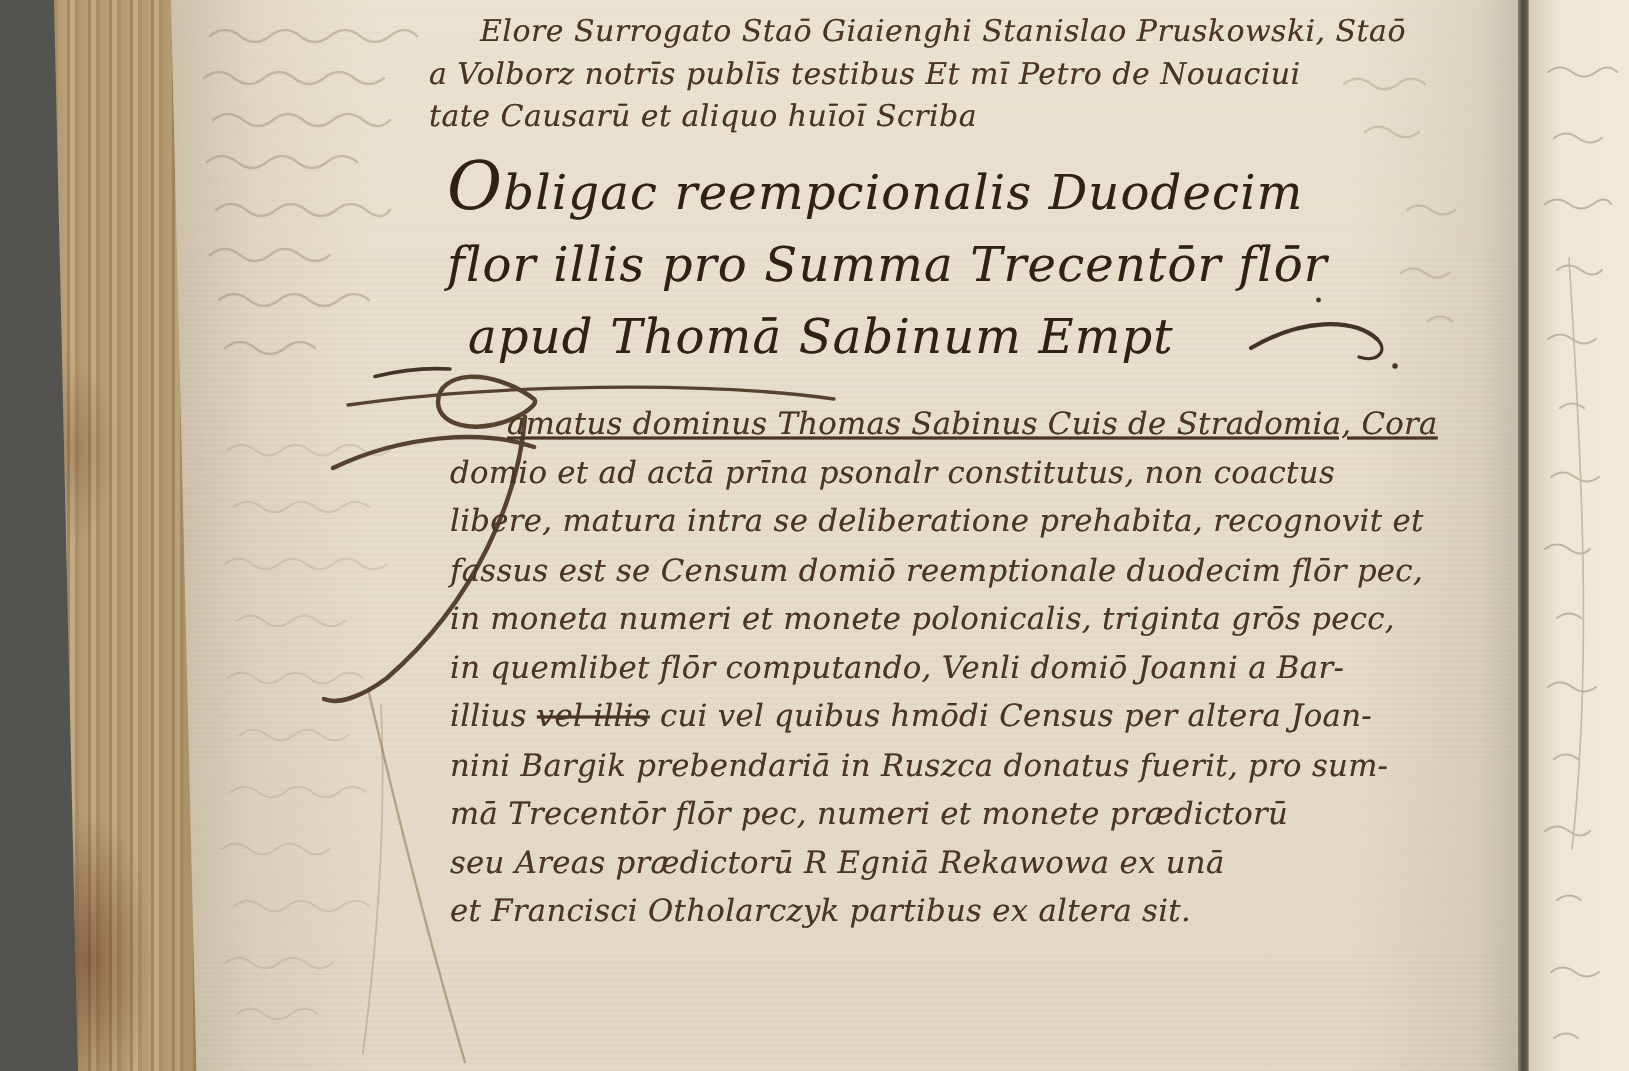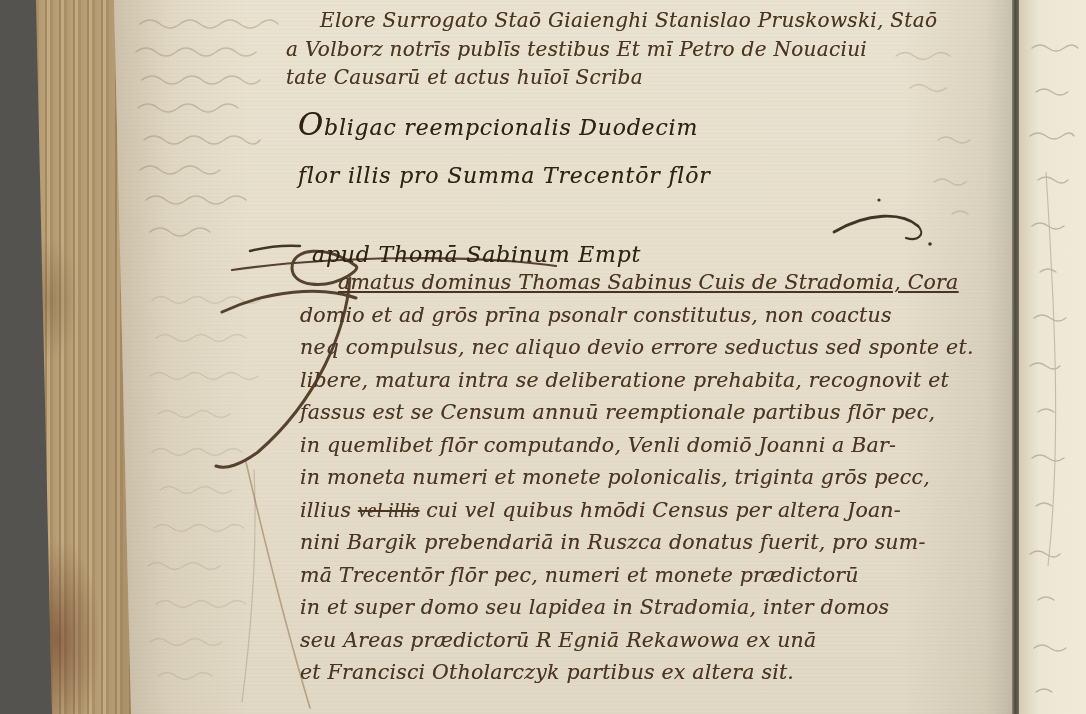--- a/index.html
+++ b/index.html
@@ -44,26 +44,26 @@
     background:linear-gradient(90deg,#8a8370,#4b4a3c 45%,#6f6a58);
   }
   
   .adjacent-page{
     position:absolute;left:1019px;top:0;width:67px;height:714px;
     background:linear-gradient(90deg,#d6ccb6,var(--adjacent-page-color) 20px,#f0ead9);
   }
   .handwriting{font-style:italic;color:var(--ink-color);text-shadow:0 0 .4px rgba(60,40,20,.45);}
   .top-block{position:absolute;left:286px;top:6px;font-size:20px;line-height:28.5px;letter-spacing:.3px;white-space:nowrap;}
   .top-block .tline.indent{margin-left:34px;}
-  .heading{position:absolute;left:298px;top:104px;font-size:22px;line-height:48px;letter-spacing:.8px;color:var(--heading-ink-color);white-space:nowrap;}
+  .heading{position:absolute;left:298px;top:104px;font-size:32px;line-height:48px;letter-spacing:.8px;color:var(--heading-ink-color);white-space:nowrap;}
   .heading .hline.h0::first-letter{font-size:1.4em;line-height:.7;}
-  .heading .hline.h2{margin-left:14px;margin-top:31px;}
+  .heading .hline.h2{margin-left:14px;}
   .body-block{position:absolute;left:300px;top:266px;font-size:20.5px;line-height:32.5px;letter-spacing:.2px;white-space:nowrap;}
   .body-block .bl.b0{margin-left:38px;text-decoration:underline;}
-  .strike{text-decoration:line-through;text-decoration-thickness:2.2px;text-decoration-color:var(--ink-color);font-family:Liberation Serif, serif;}
+  .strike{text-decoration:line-through;text-decoration-thickness:2.2px;text-decoration-color:var(--ink-color);}
   .decor{position:absolute;left:0;top:0;width:1086px;height:714px;pointer-events:none;}
 </style>
 </head>
 <body>
 
 <div class="stage">
 
   <div class="fore-edge"></div>
   <div class="page"></div>
   <div class="gutter"></div>
@@ -135,40 +135,38 @@
       <path d="M834 232 C868 212 902 212 918 226" stroke-width="2.8"></path>
       <path d="M918 226 C926 234 918 242 906 238" stroke-width="2.2"></path>
       <circle cx="930" cy="244" r="1.8" fill="var(--heading-ink-color)" stroke="none"></circle>
       <circle cx="879" cy="200" r="1.6" fill="var(--heading-ink-color)" stroke="none"></circle>
     </g>
   </svg>
 
   <div class="top-block handwriting">
     <div class="tline indent">Elore Surrogato Staō Giaienghi Stanislao Pruskowski, Staō</div>
     <div class="tline">a Volborz notrīs publīs testibus Et mī Petro de Nouaciui</div>
-    <div class="tline">tate Causarū et actus huīoī Scriba</div>
+    <div class="tline">tate Causarū et aliquo huīoī Scriba</div>
   </div>
 
   <div class="heading handwriting">
     <div class="hline h0">Obligac reempcionalis Duodecim</div>
     <div class="hline h1">flor illis pro Summa Trecentōr flōr</div>
     <div class="hline h2">apud Thomā Sabinum Empt</div>
   </div>
 
   <div class="body-block handwriting">
     <div class="bl b0">amatus dominus Thomas Sabinus Cuis de Stradomia, Cora</div>
-    <div class="bl">domio et ad grōs prīna psonalr constitutus, non coactus</div>
-    <div class="bl">neq compulsus, nec aliquo devio errore seductus sed sponte et.</div>
+    <div class="bl">domio et ad actā prīna psonalr constitutus, non coactus</div>
     <div class="bl">libere, matura intra se deliberatione prehabita, recognovit et</div>
-    <div class="bl">fassus est se Censum annuū reemptionale partibus flōr pec,</div>
+    <div class="bl">fassus est se Censum domiō reemptionale duodecim flōr pec,</div>
+    <div class="bl">in moneta numeri et monete polonicalis, triginta grōs pecc,</div>
     <div class="bl">in quemlibet flōr computando, Venli domiō Joanni a Bar-</div>
-    <div class="bl">in moneta numeri et monete polonicalis, triginta grōs pecc,</div>
     <div class="bl">
       <span>illius </span><span class="strike">vel illis</span><span> cui vel quibus hmōdi Census per altera Joan-</span>
     </div>
     <div class="bl">nini Bargik prebendariā in Ruszca donatus fuerit, pro sum-</div>
     <div class="bl">mā Trecentōr flōr pec, numeri et monete prædictorū</div>
-    <div class="bl">in et super domo seu lapidea in Stradomia, inter domos</div>
     <div class="bl">seu Areas prædictorū R Egniā Rekawowa ex unā</div>
     <div class="bl">et Francisci Otholarczyk partibus ex altera sit.</div>
   </div>
 
 </div>
 
 </body></html>

